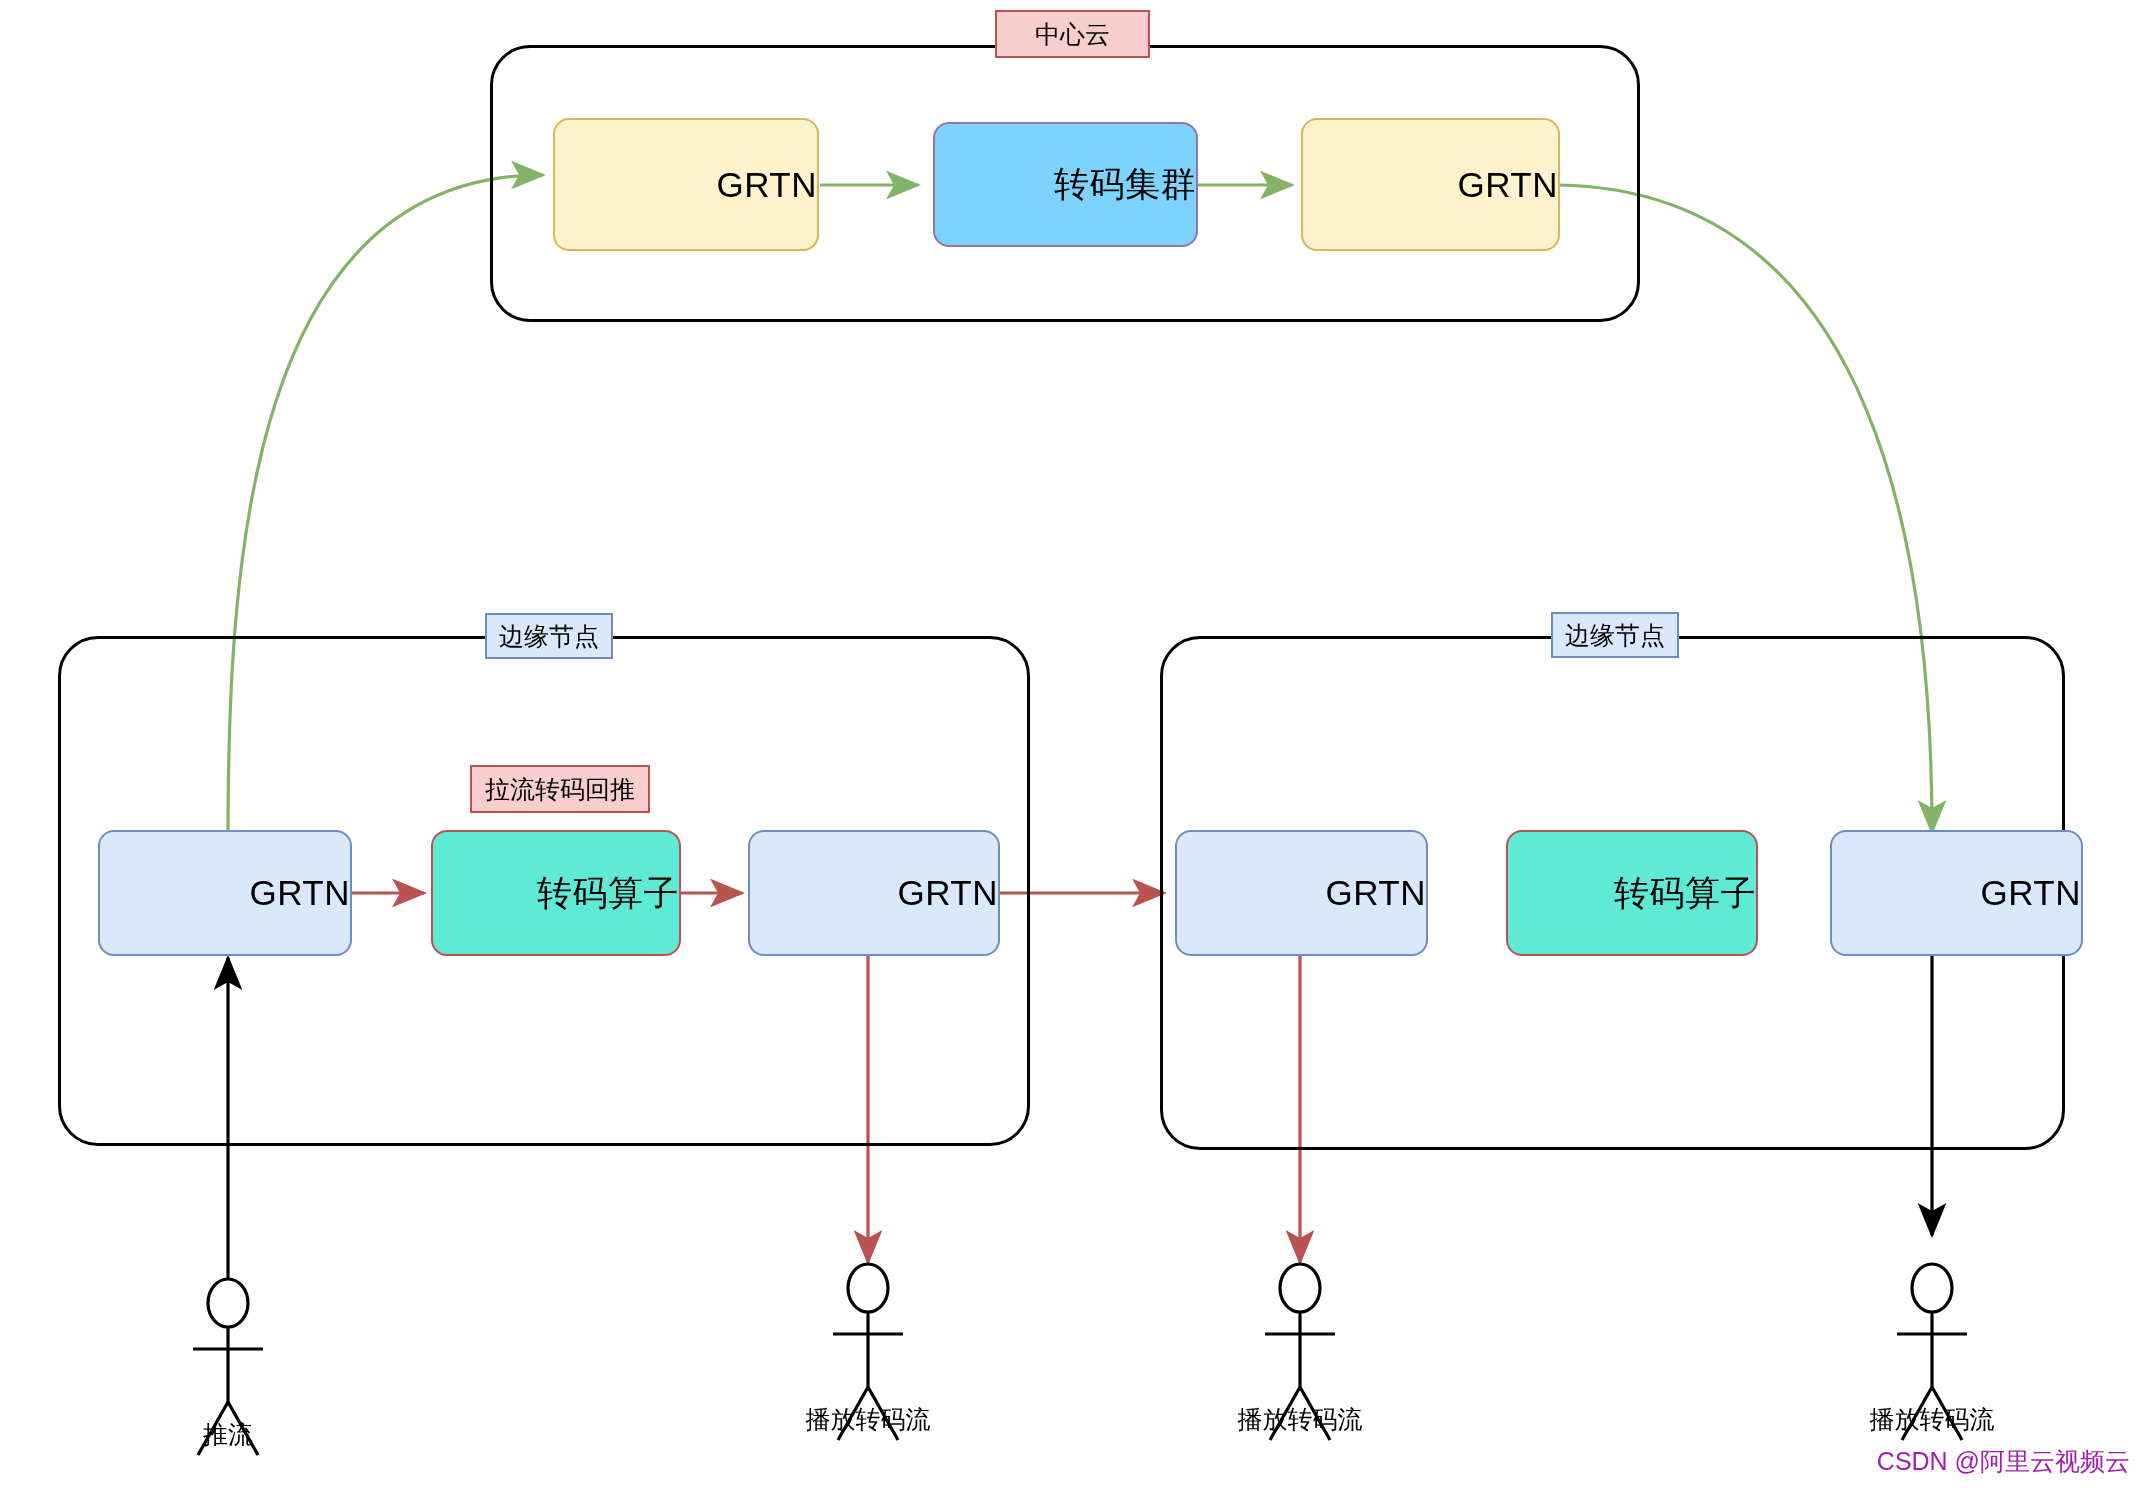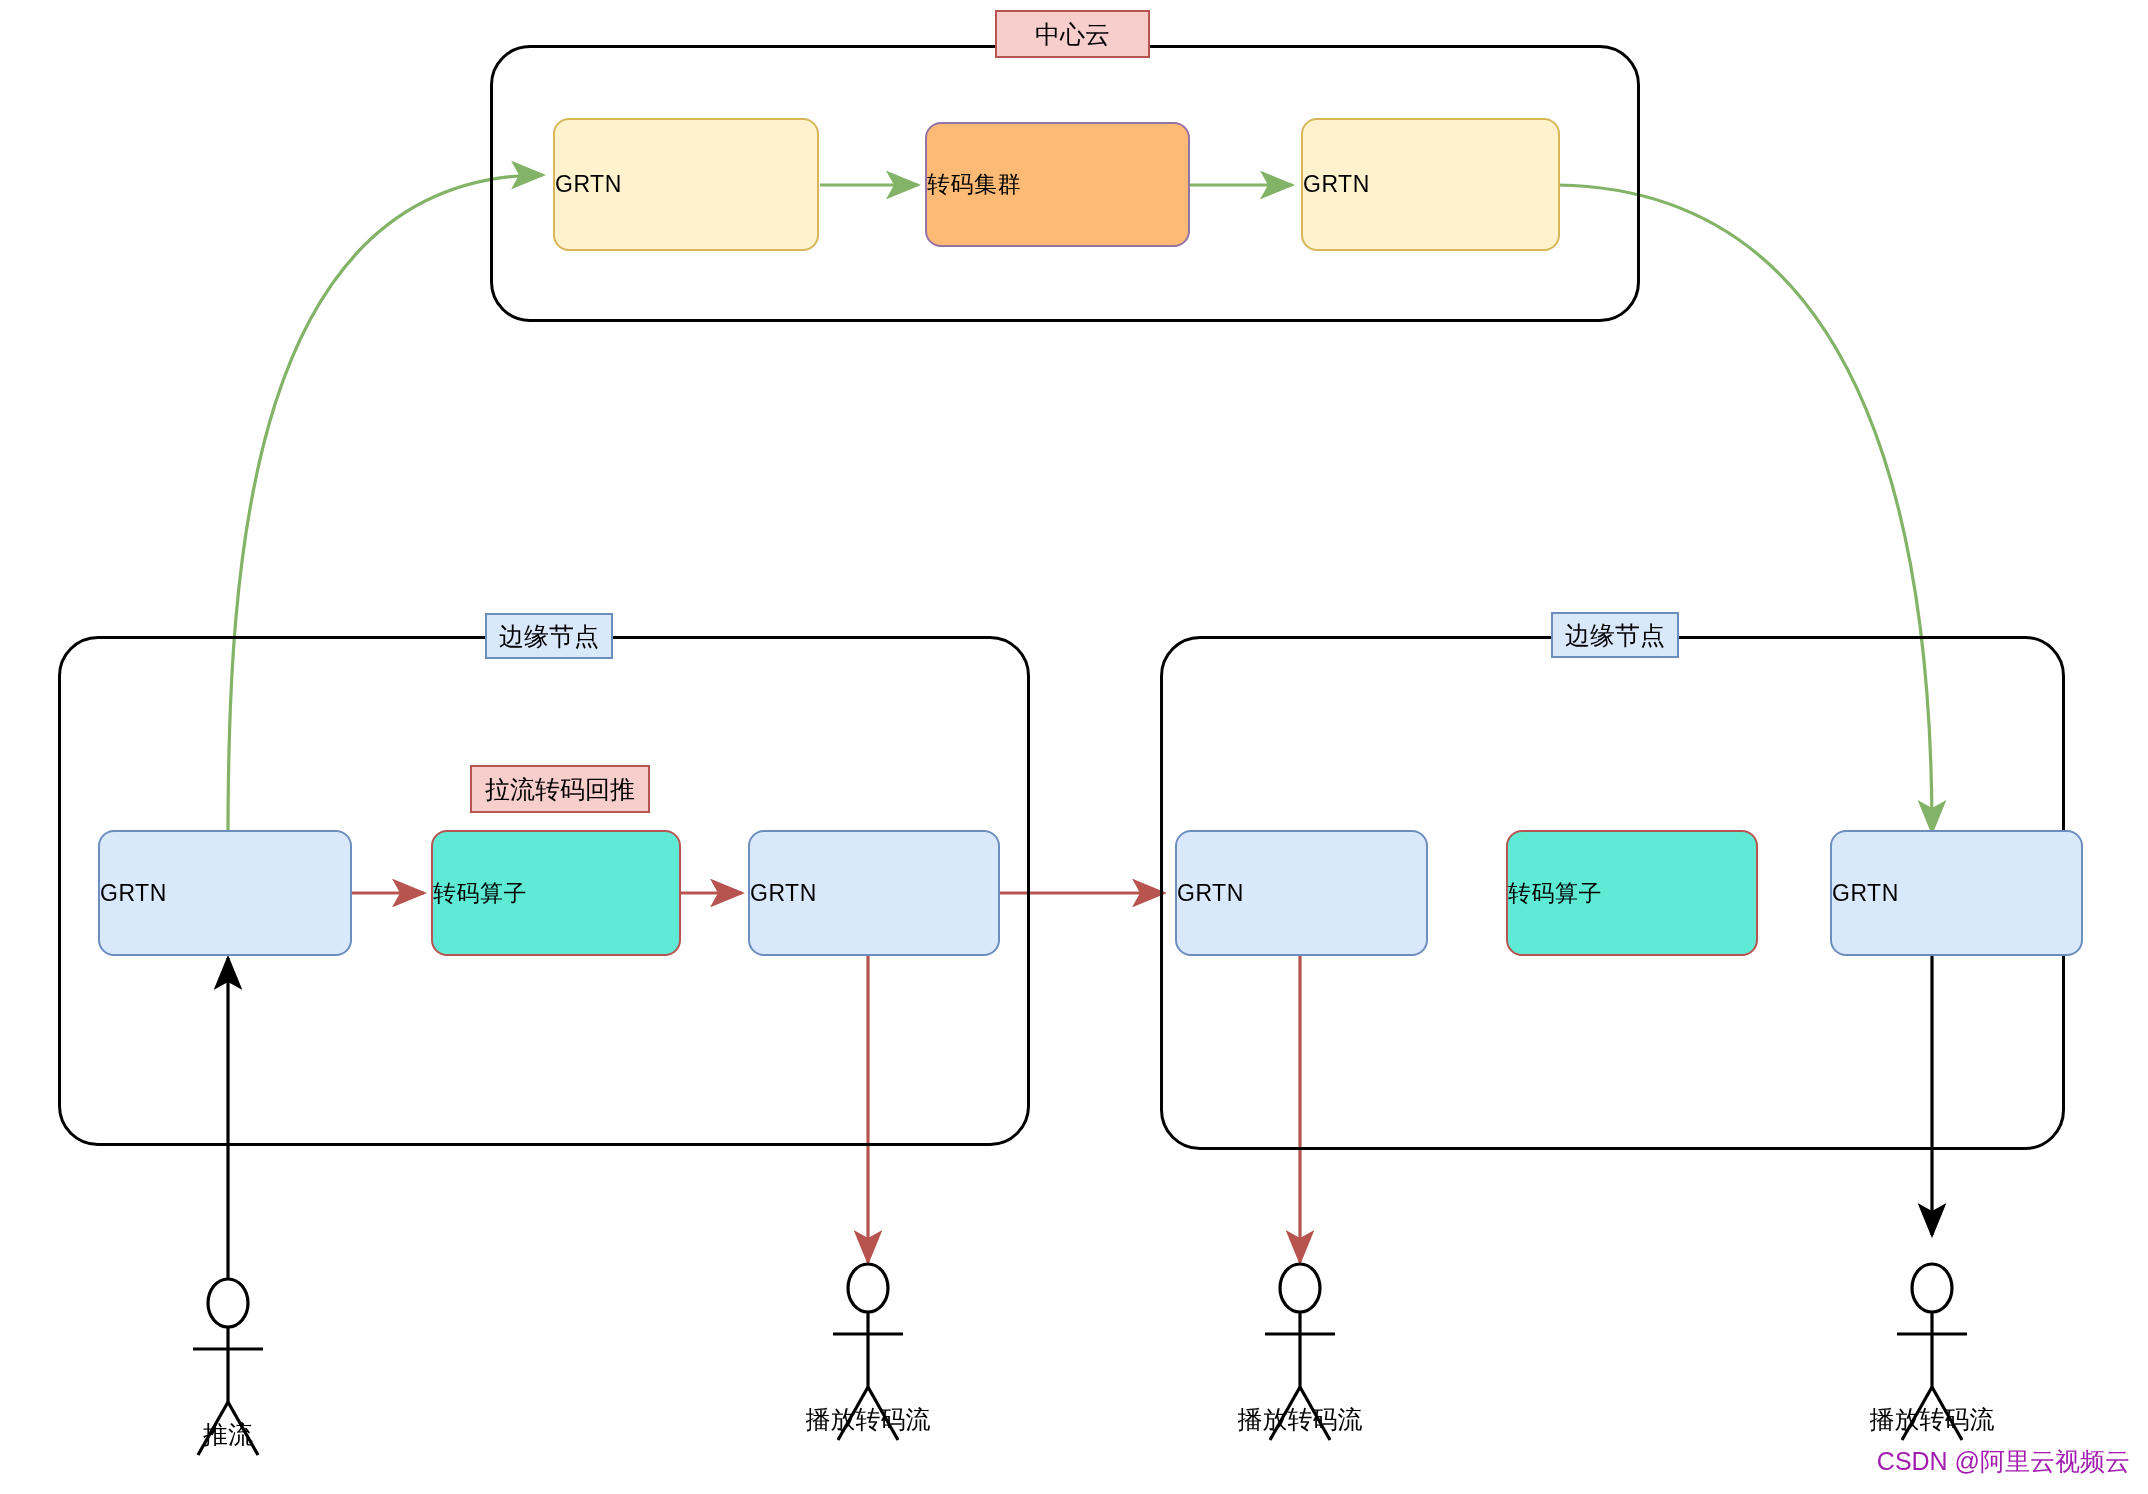--- a/index.html
+++ b/index.html
@@ -26,31 +26,31 @@
     top: 0;
     width: 2148px;
     height: 1494px;
     pointer-events: none;
   }
   .node {
     position: absolute;
     box-sizing: border-box;
     display: flex;
     align-items: center;
-    justify-content: flex-start;
+    justify-content: flex-end;
     border-radius: 16px;
     border-width: 2.5px;
     border-style: solid;
-    font-size: 23px;
+    font-size: 35px;
     color: #000000;
     letter-spacing: 0.5px;
     z-index: 5;
   }
   .node.yellow { background: #fff2cc; border-color: #d6b656; }
-  .node.purple { background: #fdba74; border-color: #9673a6; }
+  .node.purple { background: #7dd3fc; border-color: #9673a6; margin-left: 8px; }
   .node.blue   { background: #dae8fc; border-color: #6c8ebf; }
   .node.red    { background: #5eead4; border-color: #b85450; }
 
   .container-box {
     position: absolute;
     box-sizing: border-box;
     border: 3px solid #000000;
     border-radius: 40px;
     background: transparent;
     z-index: 2;

